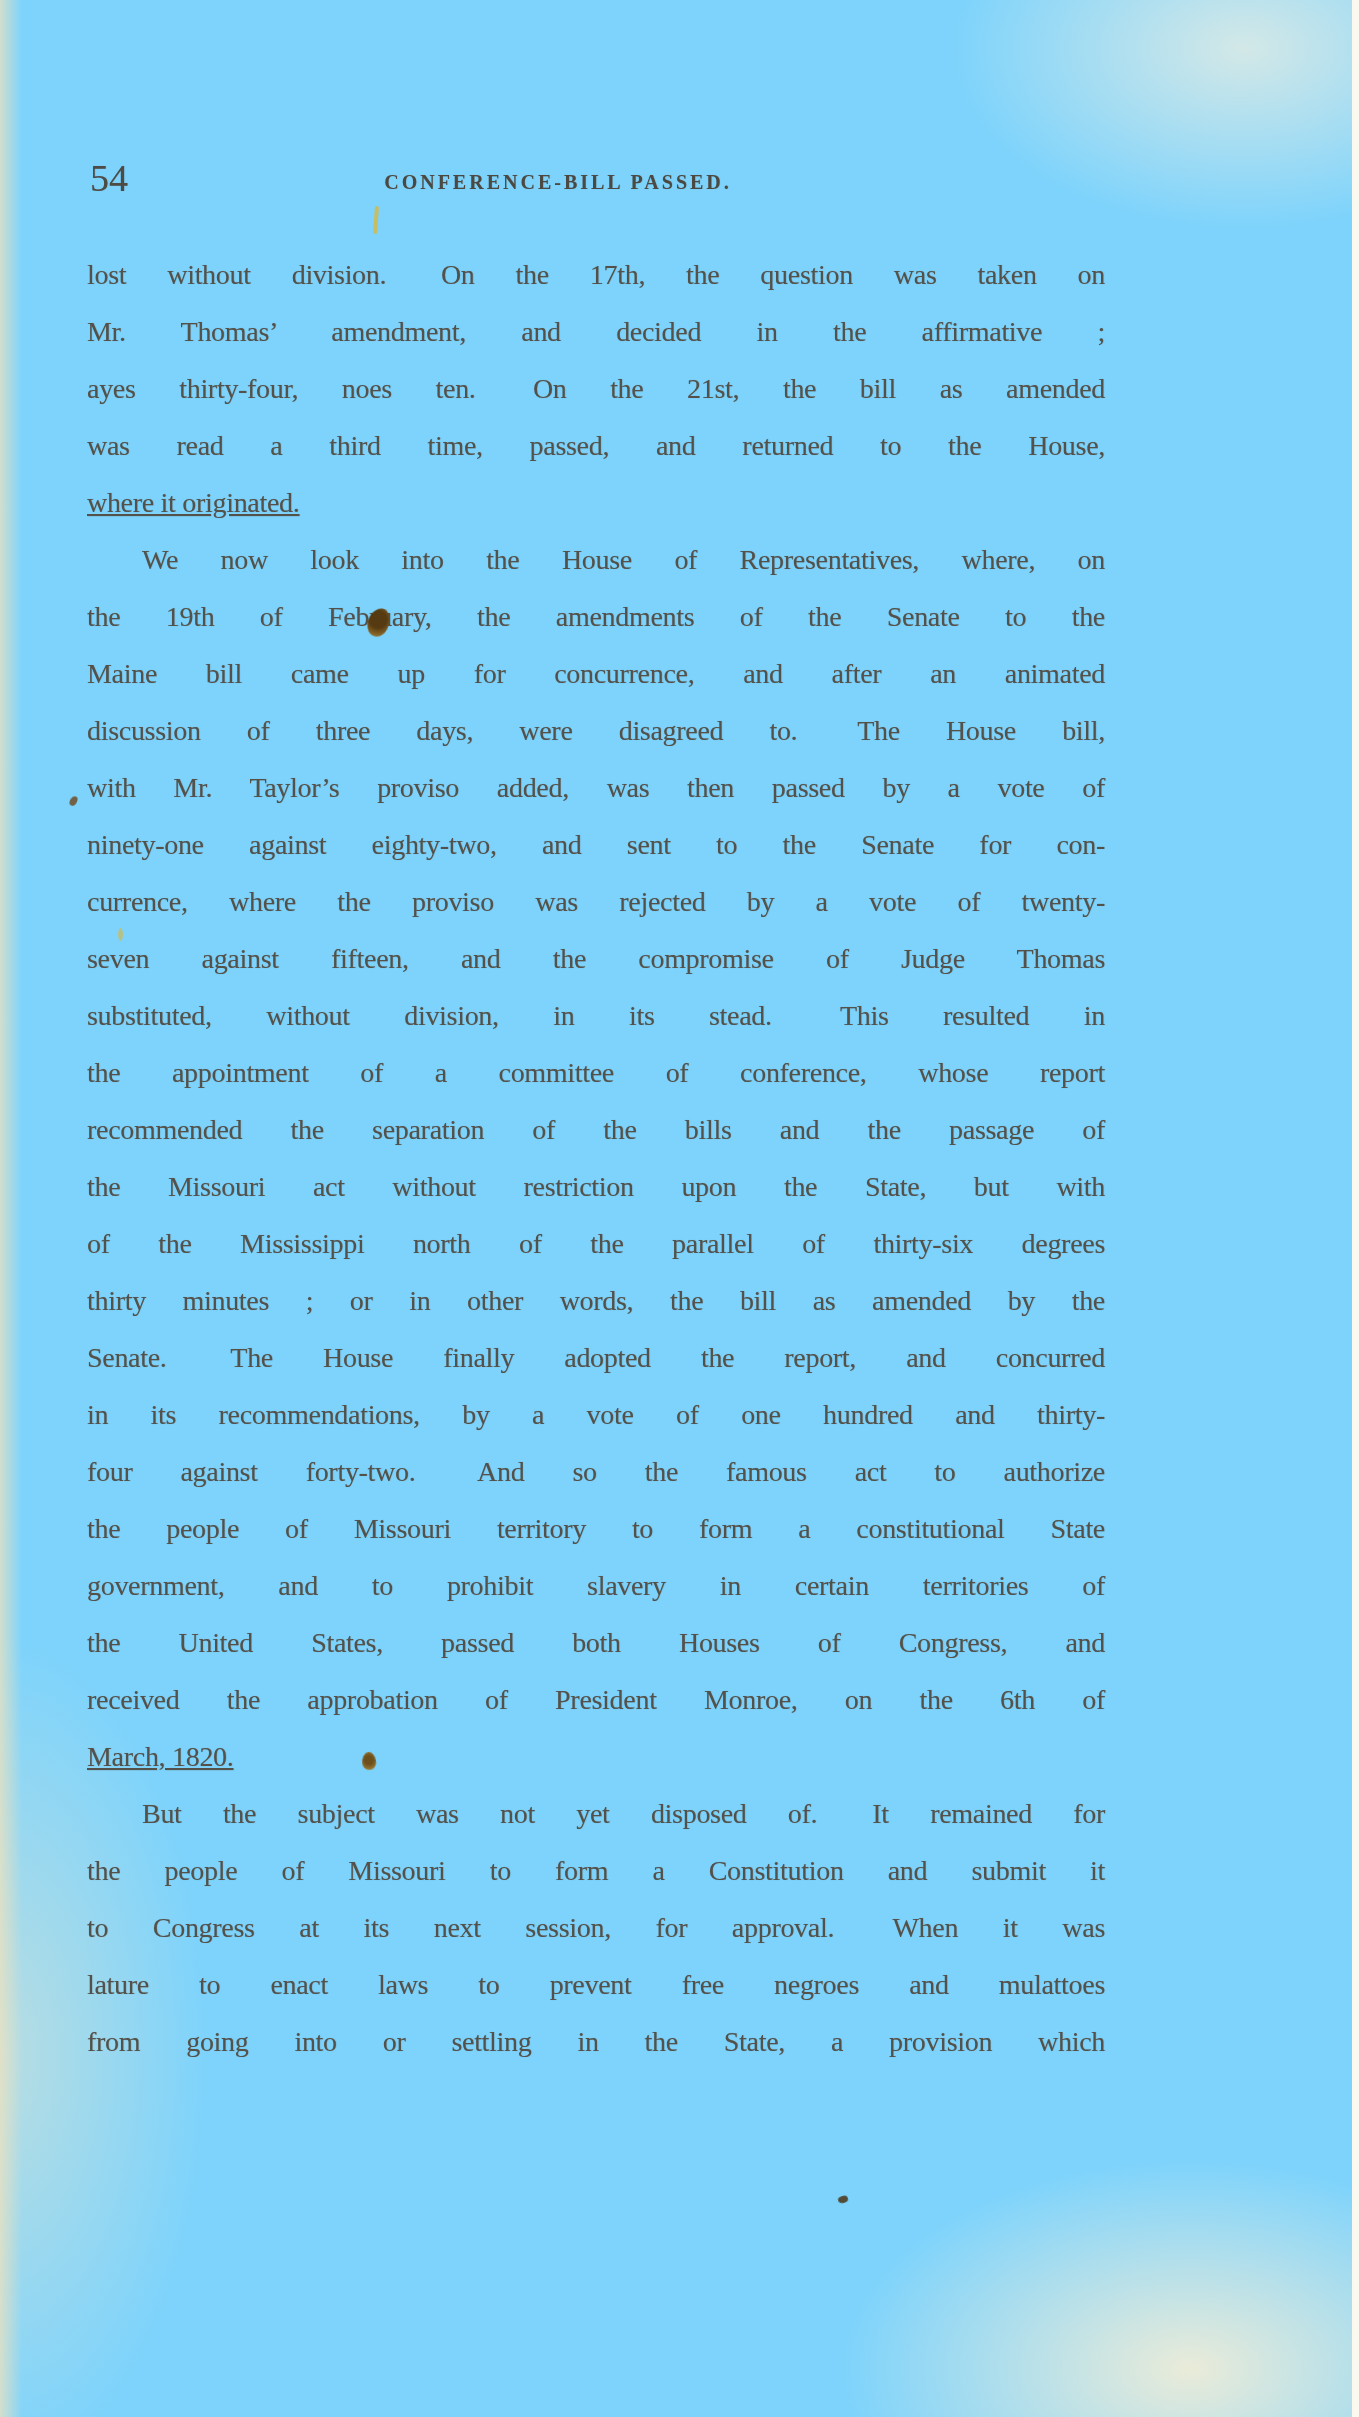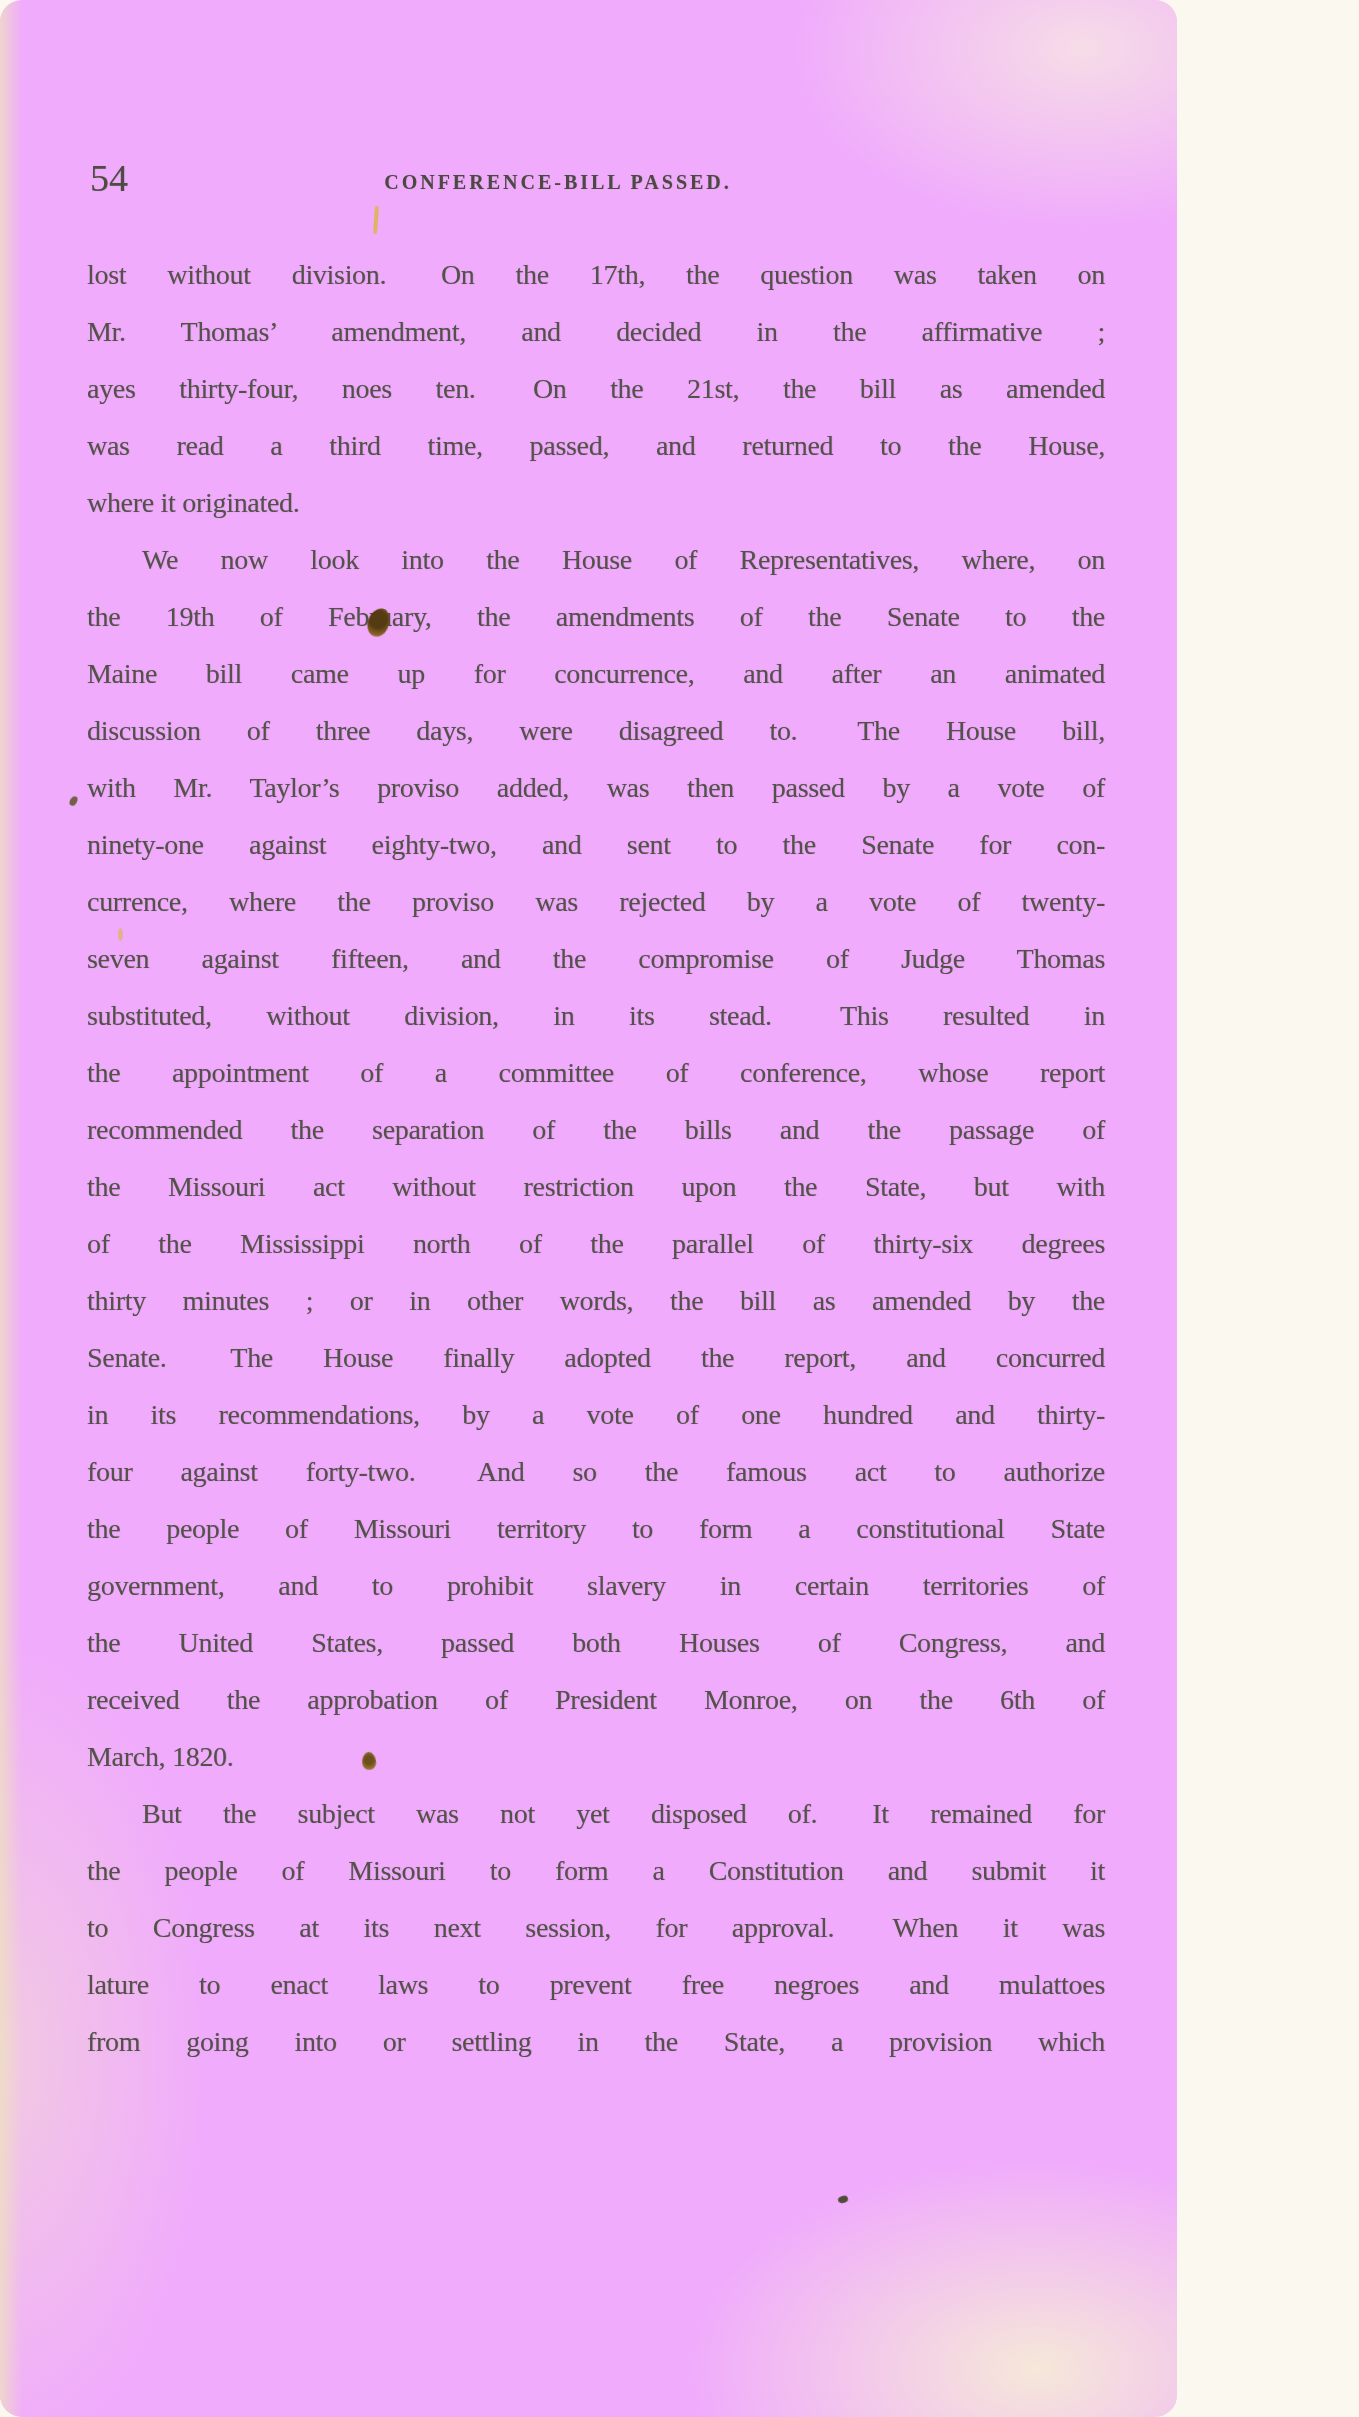--- a/index.html
+++ b/index.html
@@ -2,27 +2,26 @@
 <html><head>
 <meta charset="utf-8">
 <style>
   html, body {
     margin: 0;
     padding: 0;
     background: #fbf8ef;
   }
   .page {
     position: relative;
-    width: 1177px;
+    width: 1352px;
     height: 2417px;
-    background: #f0abfc;
+    background: #7dd3fc;
     overflow: hidden;
     font-family: "Liberation Serif", "DejaVu Serif", serif;
     color: #53514a;
-    border-radius: 22px;
   }
   
   .page::before {
     content: "";
     position: absolute;
     inset: 0;
     background:
       linear-gradient(90deg, rgba(238,226,190,0.75) 0px, rgba(238,226,190,0) 22px),
       radial-gradient(ellipse 500px 300px at 88% 98%, rgba(246,238,213,0.9), rgba(246,238,213,0) 70%),
       radial-gradient(ellipse 420px 260px at 92% 2%, rgba(248,241,222,0.7), rgba(248,241,222,0) 70%),
@@ -63,21 +62,21 @@
   .line {
     height: 57px;
     font-size: 28px;
     line-height: 57px;
     letter-spacing: -0.3px;
     text-align: justify;
     text-align-last: justify;
     white-space: normal;
     text-shadow: 0.4px 0.4px 0.9px rgba(88,84,74,0.35);
   }
-  .line.flush { text-align-last: left; }
+  .line.flush { text-align-last: left; text-decoration: underline; }
   .line.indent { text-indent: 55px; font-family: Liberation Serif, serif; }
 
   
   .blot, .speck, .fiber { position: absolute; pointer-events: none; }
   .blot-1 {
     left: 368px; top: 608px; width: 21px; height: 29px;
     background: radial-gradient(circle at 45% 40%, #553a12 0 40%, #8a6526 75%, rgba(138,101,38,0.15));
     border-radius: 58% 42% 52% 48% / 55% 50% 50% 45%;
     transform: rotate(14deg);
     filter: blur(0.5px);

